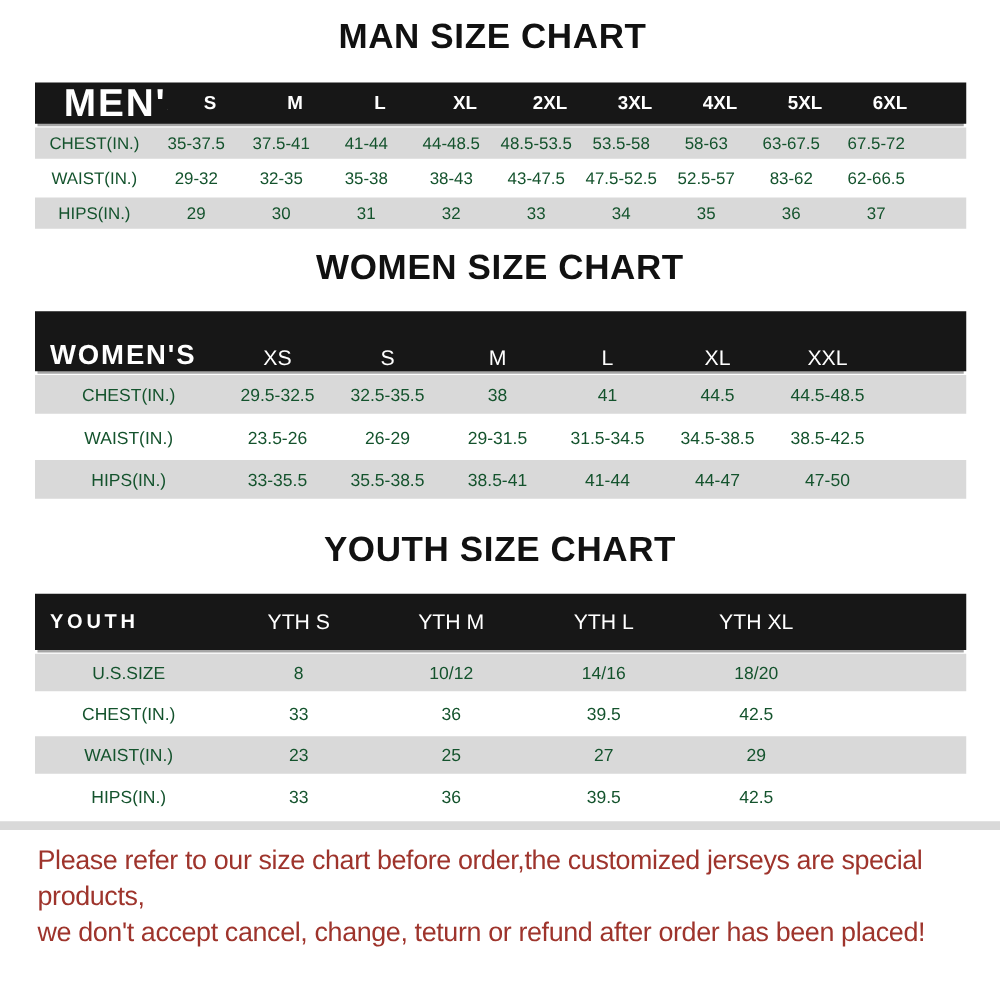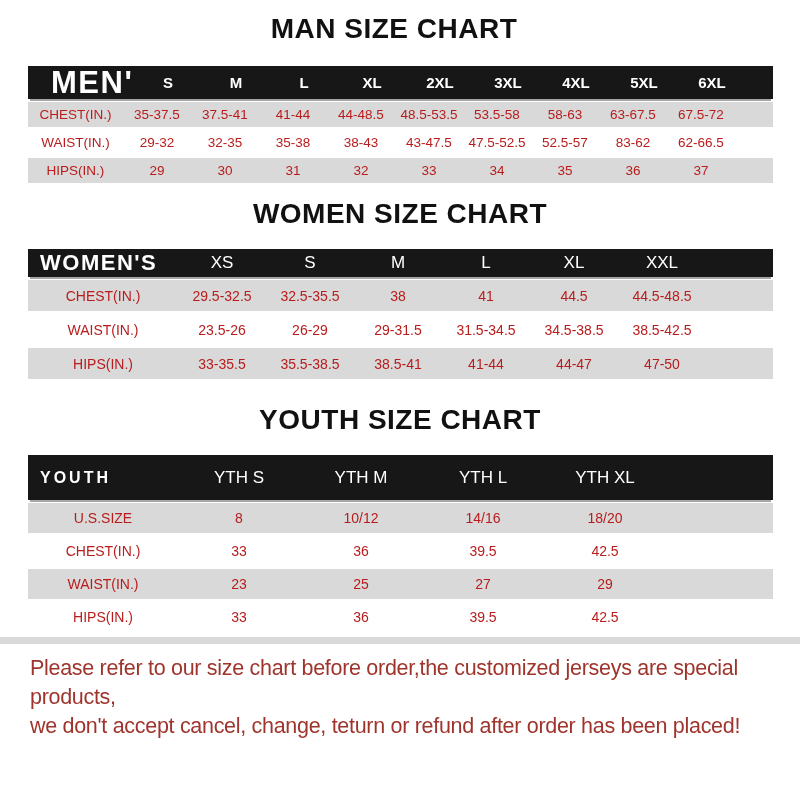--- a/index.html
+++ b/index.html
@@ -41,21 +41,21 @@
   }
   .sec-men   .sec-title { margin: 13px 12px 21px 0; }
   .sec-women .sec-title { margin: 15px 0 19px 0; }
   .sec-youth .sec-title { margin: 25px 0 19px 0; }
 
   
   .table { width: 745px; margin-left: 28px; }
   .trow {
     display: flex;
     align-items: center;
-    color: #b91c1c;
+    color: #14532d;
     font-size: 14px;
   }
   .trow + .trow { margin-top: 3px; }
   .row-gray  { background: var(--row-gray, #d9d9d9); }
   .row-white { background: #ffffff; }
   .thead {
     background: var(--header-bar, #171717);
     color: #ffffff;
     box-shadow: 0 4px 0 -2px rgba(0,0,0,0.35);
   }
@@ -72,21 +72,21 @@
   .tbl-men   .c-data  { width: 68px;  }
   .tbl-women .c-label { width: 150px; }
   .tbl-women .c-data  { width: 88px;  }
   .tbl-youth .c-label { width: 150px; }
   .tbl-youth .c-data  { width: 122px; }
 
   .tbl-men   .trow  { height: 25px; font-size: 13.5px; }
   .tbl-women .trow  { height: 31px; }
   .tbl-youth .trow  { height: 30px; }
   .tbl-men   .thead { height: 33px; }
-  .tbl-women .thead { height: 28px; }
+  .tbl-women .thead { height: 48px; align-items: flex-end; }
   .tbl-youth .thead { height: 45px; }
 
   .tbl-men   .thead .c-label { font-size: 31px; margin-left: 11px; }
   .tbl-women .thead .c-label { font-size: 22px; }
   .tbl-youth .thead .c-label { font-size: 16px; letter-spacing: 3px; }
   .tbl-men   .thead .c-data { font-weight: 700; font-size: 15px; }
   .tbl-women .thead .c-data { font-weight: 400; font-size: 17px; }
   .tbl-youth .thead .c-data { font-weight: 400; font-size: 17px; }
 
   

